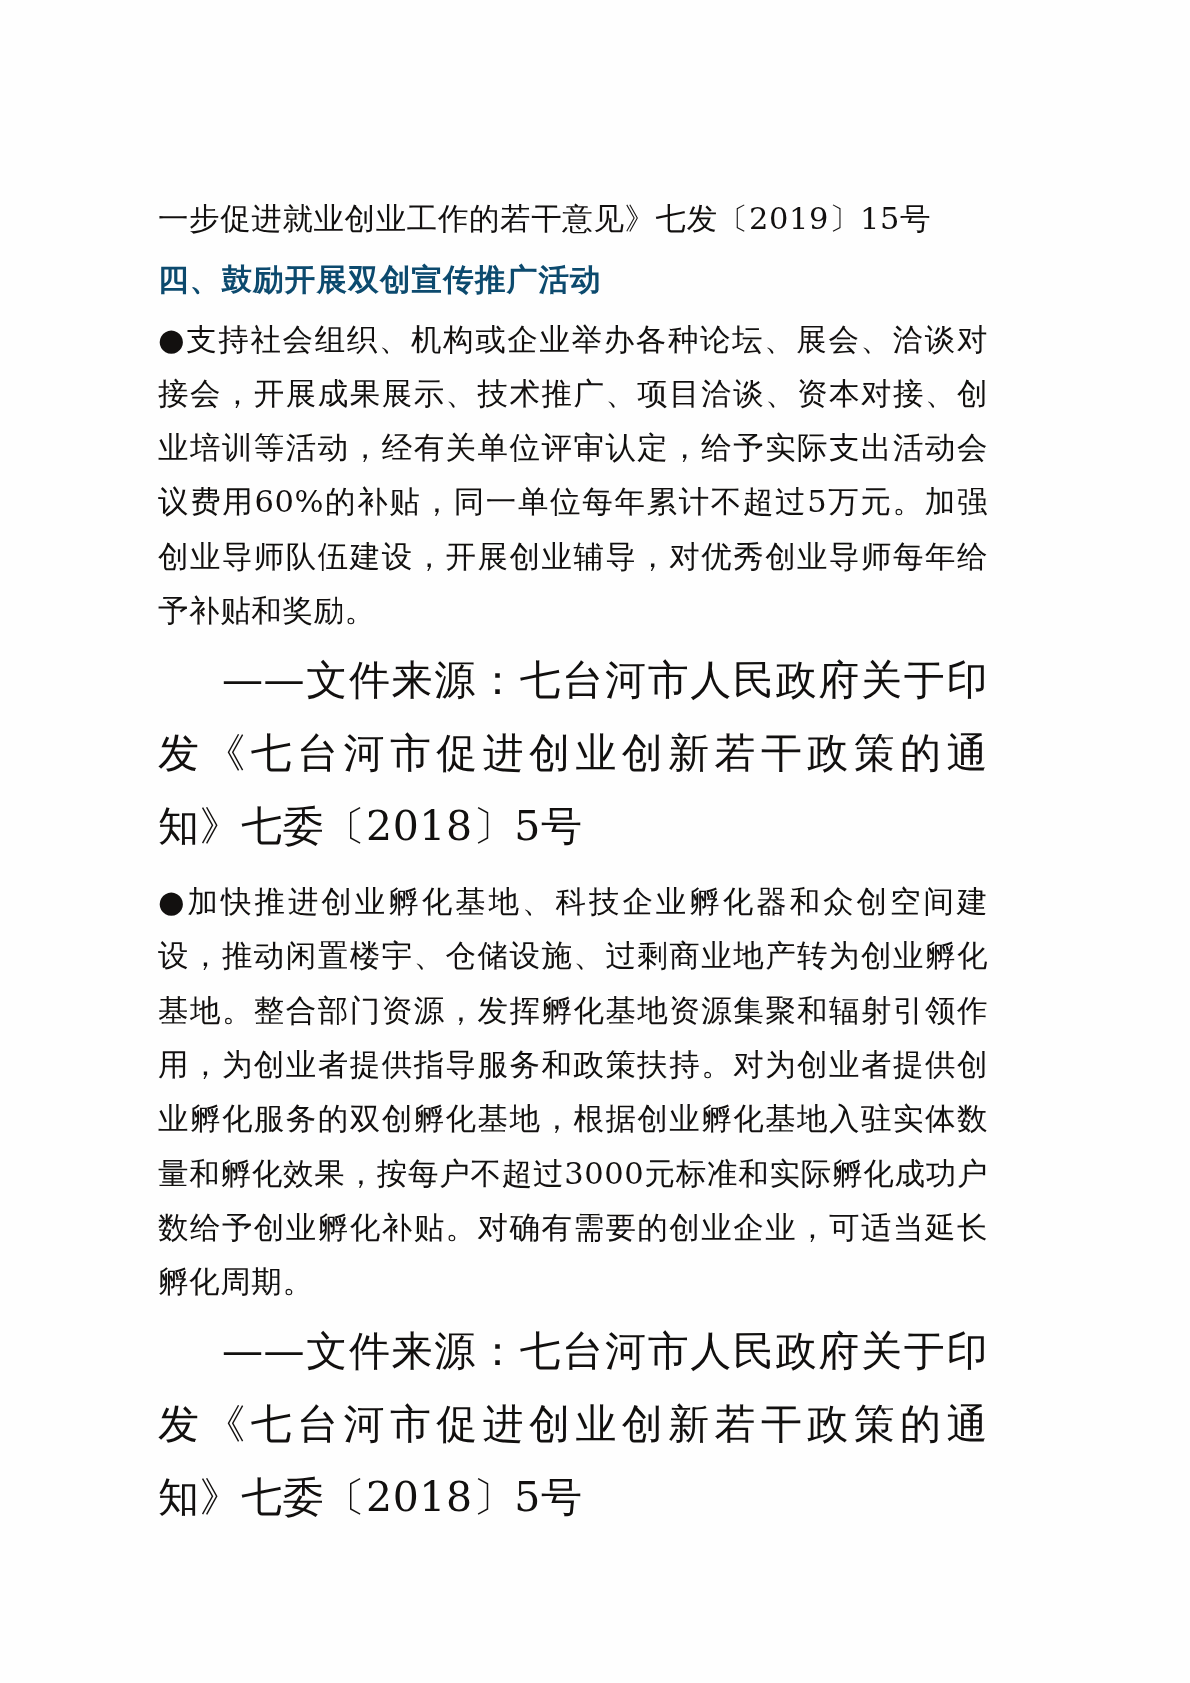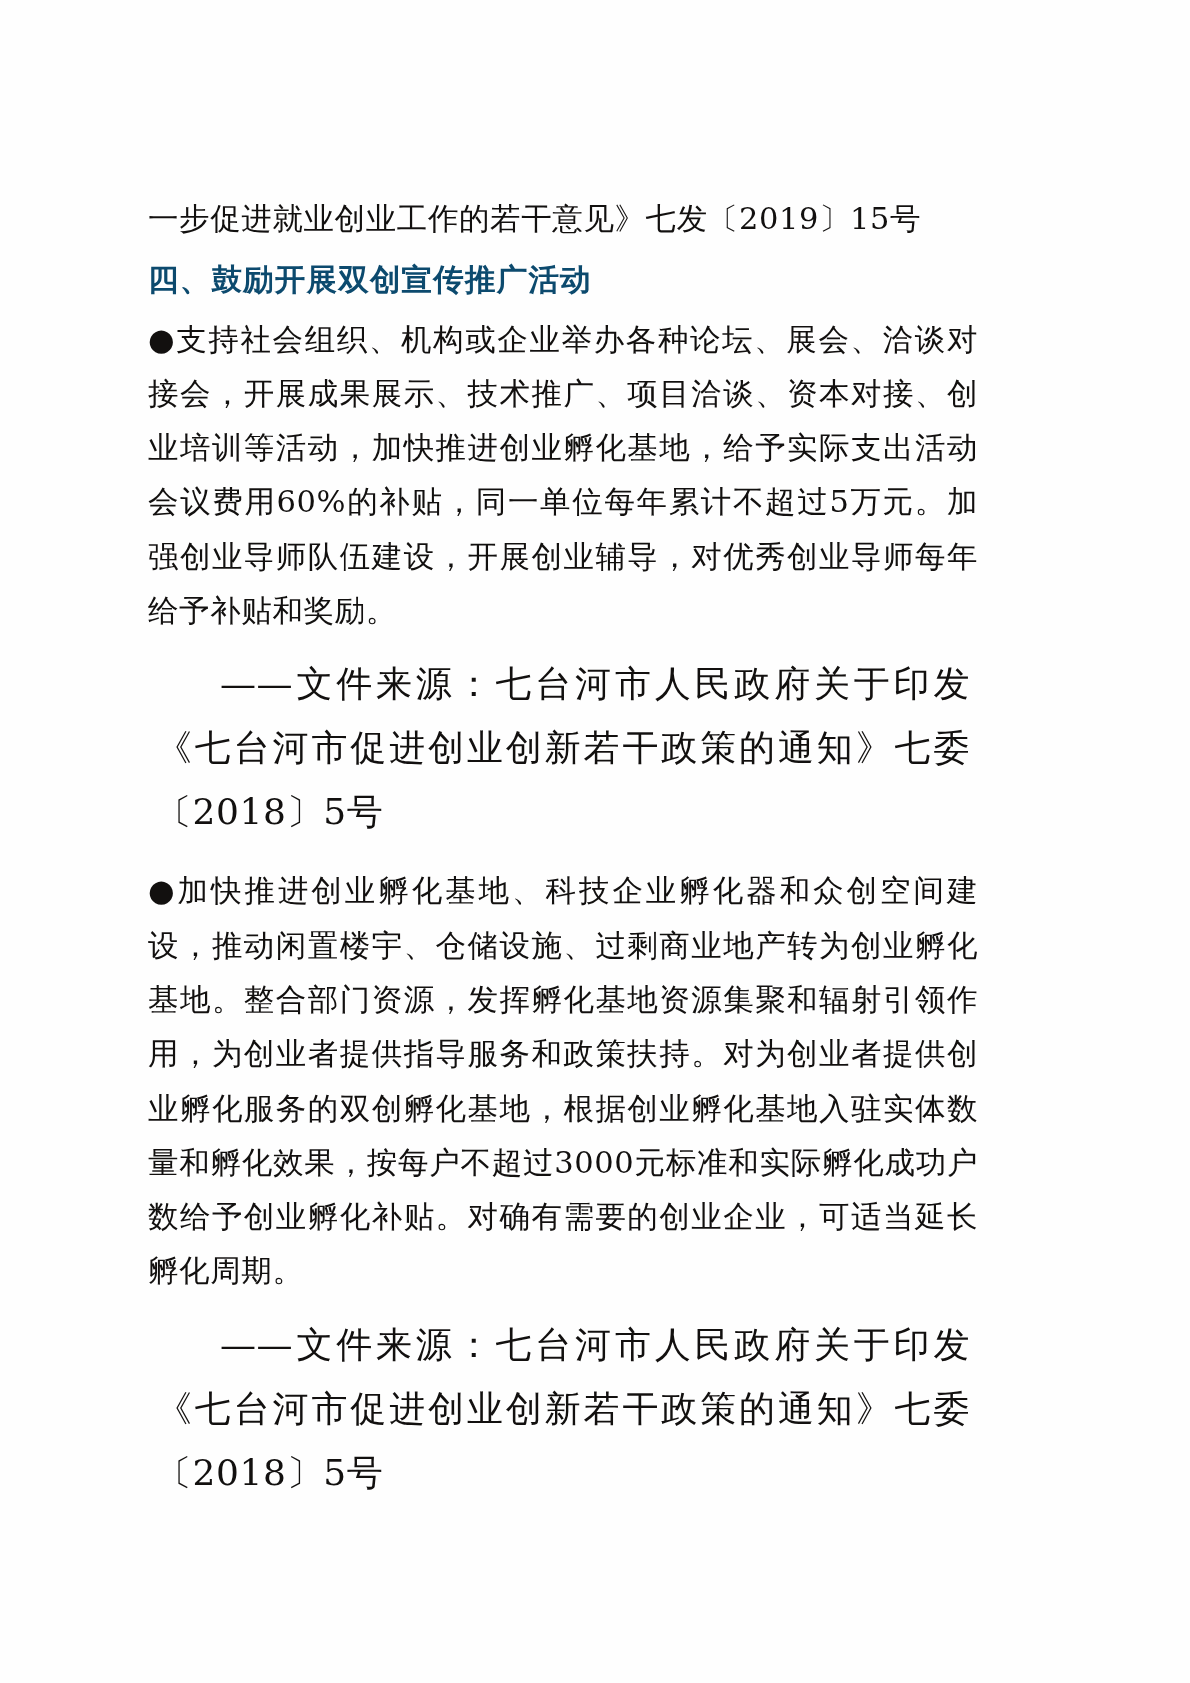--- a/index.html
+++ b/index.html
@@ -14,21 +14,21 @@
   .page {
     position: relative;
     width: 1190px;
     height: 1683px;
     background: #fefefe;
     box-sizing: border-box;
     overflow: hidden;
   }
   .content {
     position: absolute;
-    left: 148px;
+    left: 158px;
     top: 192px;
     width: 830px;
   }
   .para {
     font-family: "DejaVu Serif", serif;
     font-size: 30.5px;
     line-height: 1.78;
     color: #12100f;
     letter-spacing: 0.6px;
     text-align: justify;
@@ -51,47 +51,47 @@
     line-height: 1.78;
     color: #12100f;
     letter-spacing: 0.6px;
     text-align: justify;
     text-justify: inter-character;
     margin: 0;
     word-break: break-all;
   }
   .src-para {
     font-family: "DejaVu Serif", serif;
-    font-size: 36px;
+    font-size: 41px;
     line-height: 1.78;
     color: #12100f;
     letter-spacing: 0.6px;
     text-align: justify;
     text-justify: inter-character;
-    margin: 8px;
+    margin: 0;
     text-indent: 64px;
     word-break: break-all;
   }
   .block-gap-sm { height: 6px; }
 </style>
 </head>
 <body>
 
 <div class="page">
   <div class="content">
 
     <p class="para">一步促进就业创业工作的若干意见》七发〔2019〕15号</p>
 
     <div class="block-gap-sm"></div>
 
     <p class="heading">四、鼓励开展双创宣传推广活动</p>
 
     <div class="block-gap-sm"></div>
 
-    <p class="bullet-para">●支持社会组织、机构或企业举办各种论坛、展会、洽谈对接会，开展成果展示、技术推广、项目洽谈、资本对接、创业培训等活动，加快推进创业孵化基地，给予实际支出活动会议费用60%的补贴，同一单位每年累计不超过5万元。加强创业导师队伍建设，开展创业辅导，对优秀创业导师每年给予补贴和奖励。</p>
+    <p class="bullet-para">●支持社会组织、机构或企业举办各种论坛、展会、洽谈对接会，开展成果展示、技术推广、项目洽谈、资本对接、创业培训等活动，经有关单位评审认定，给予实际支出活动会议费用60%的补贴，同一单位每年累计不超过5万元。加强创业导师队伍建设，开展创业辅导，对优秀创业导师每年给予补贴和奖励。</p>
 
     <div class="block-gap-sm"></div>
 
     <p class="src-para">——文件来源：七台河市人民政府关于印发《七台河市促进创业创新若干政策的通知》七委〔2018〕5号</p>
 
     <div class="block-gap-sm"></div>
 
 
     <div class="block-gap-sm"></div>
 

